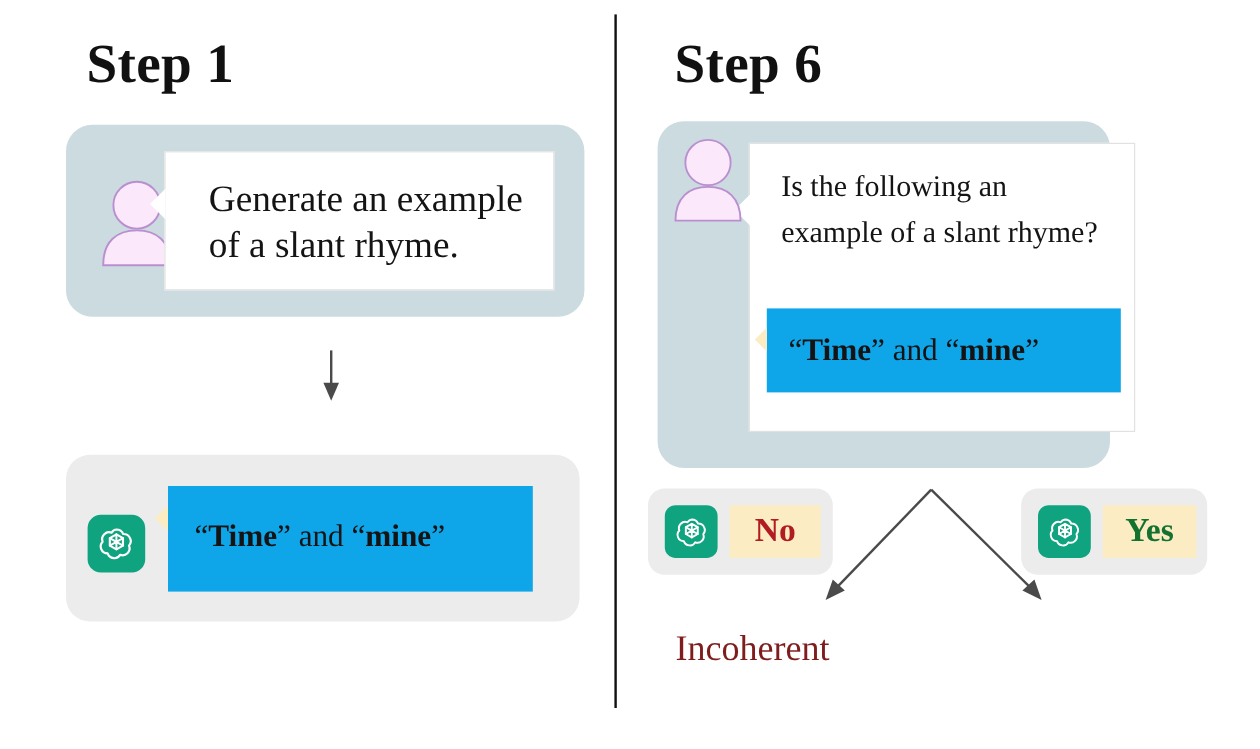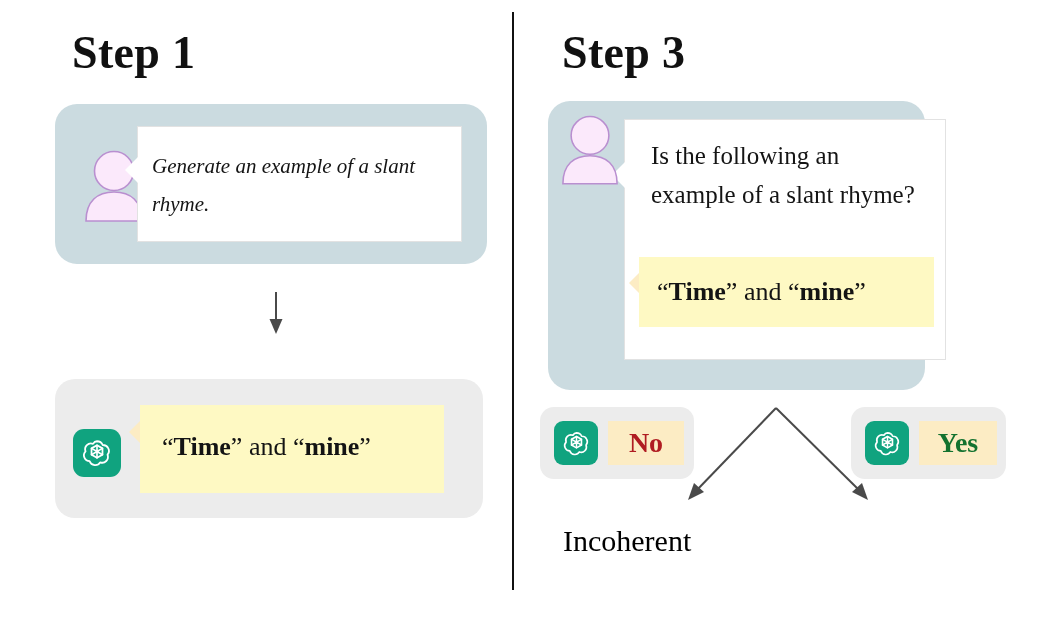--- a/index.html
+++ b/index.html
@@ -74,21 +74,21 @@
   
   .bubble {
     position: absolute;
     box-sizing: border-box;
   }
   .bubble-white {
     background: #ffffff;
     border: 1px solid #e2e2e2;
   }
   .bubble-yellow {
-    background: #fef9c3;
+    background: #0ea5e9;
     text-align: center;
   }
   .bubble-text {
     font-family: "Liberation Serif", "DejaVu Serif", serif;
     color: #141414;
   }
 
   
   .notch {
     position: absolute;
@@ -124,40 +124,40 @@
 
   svg { display: block; overflow: visible; }
 </style>
 </head>
 <body>
 
 <div id="stage">
 
   <div class="panel-title" id="title-step1">Step 1</div>
 
-  <div class="panel-title" id="title-step2">Step 3</div>
+  <div class="panel-title" id="title-step2">Step 6</div>
 
   <div id="divider"></div>
 
   <div class="card card-blue" style="left:55px; top:104px; width:432px; height:160px;">
 
     <div class="avatar" style="left:28px; top:45px;">
       <svg width="62" height="72" viewBox="0 0 62 72">
         <circle cx="31" cy="22" r="19.5" fill="#fbe9fb" stroke="#b98fd0" stroke-width="1.6"></circle>
         <path d="M3 72 C3 52 14.5 43 31 43 C47.5 43 59 52 59 72 Z" fill="#fbe9fb" stroke="#b98fd0" stroke-width="1.6"></path>
       </svg>
     </div>
 
     <div class="bubble bubble-white" style="left:82px; top:22px; width:325px; height:116px;">
       <div class="notch" style="left:-13px; top:30px;
                   border-top:13px solid transparent;
                   border-bottom:13px solid transparent;
                   border-right:13px solid #ffffff;"></div>
-      <div class="bubble-text" style="position:absolute; left:14px; top:20px; width:280px;
-                  font-size:21px; line-height:38px;font-style:italic;">Generate an example of a slant rhyme.</div>
+      <div class="bubble-text" style="position:absolute; left:36px; top:20px; width:280px;
+                  font-size:31px; line-height:38px;">Generate an example of a slant rhyme.</div>
     </div>
   </div>
 
   <div style="position:absolute; left:264px; top:292px;">
     <svg width="24" height="44" viewBox="0 0 24 44">
       <line x1="12" y1="0" x2="12" y2="31" stroke="#4a4a4a" stroke-width="2"></line>
       <path d="M12 42 L5.5 27 L18.5 27 Z" fill="#4a4a4a"></path>
     </svg>
   </div>
 
@@ -274,16 +274,16 @@
         <line x1="116" y1="6" x2="36" y2="89" stroke="#4a4a4a" stroke-width="2"></line>
         <path d="M28 98 L34 81 L44 90 Z" fill="#4a4a4a"></path>
       </g>
       <g>
         <line x1="116" y1="6" x2="200" y2="89" stroke="#4a4a4a" stroke-width="2"></line>
         <path d="M208 98 L192 90 L202 81 Z" fill="#4a4a4a"></path>
       </g>
     </svg>
   </div>
 
-  <div class="outcome" style="left:563px; top:524px; color:#000000;">Incoherent</div>
+  <div class="outcome" style="left:563px; top:524px; color:#7f1d1d;">Incoherent</div>
 
 
 </div>
 
 </body></html>

